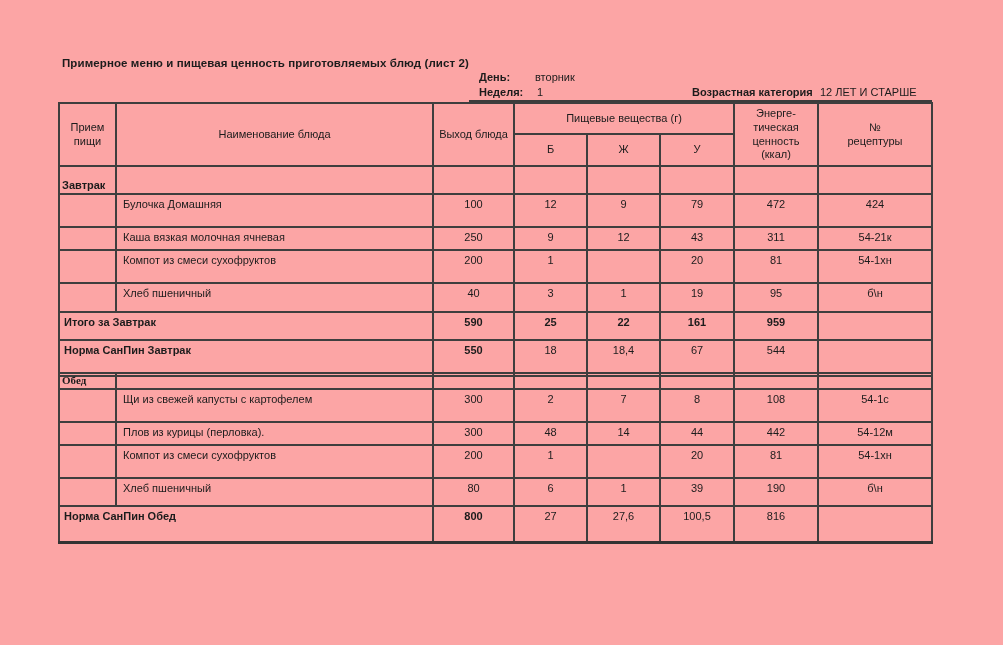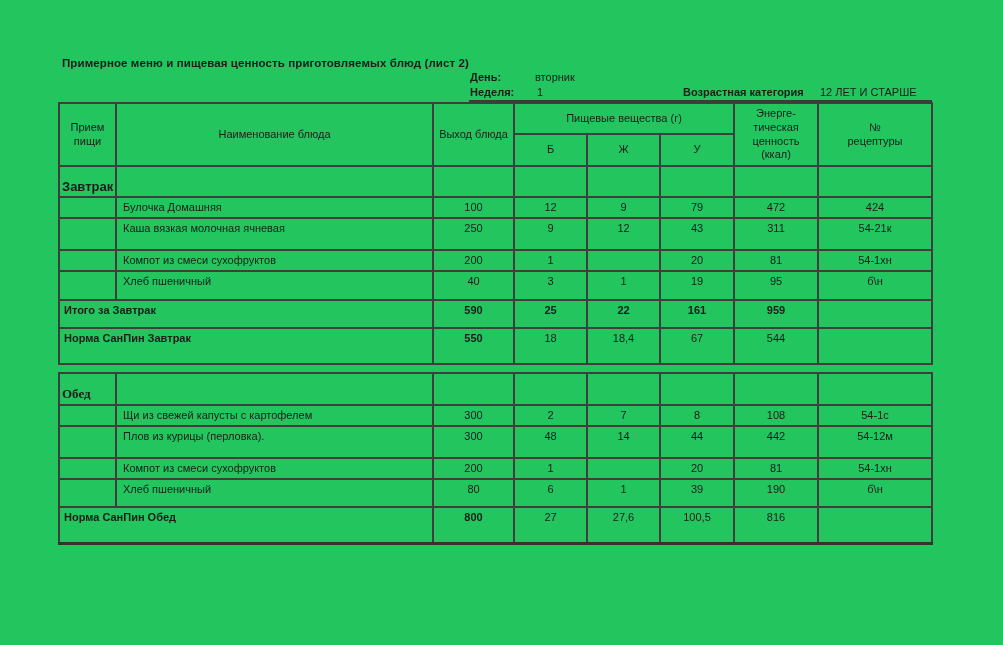--- a/index.html
+++ b/index.html
@@ -4,27 +4,27 @@
 <style>
   * { margin:0; padding:0; box-sizing:border-box; }
   html,body { width:1003px; height:645px; }
   body {
     background:#fafaf8;
     font-family:"Liberation Sans", sans-serif;
     color:#1c1c1c;
     position:relative;
     overflow:hidden;
   }
-  .page { position:absolute; inset:0; background:#22c55e; }
+  .page { position:absolute; inset:0; background:#fca5a5; }
 
   .title {
     position:absolute; left:62px; top:57px;
     font-size:11.5px; font-weight:bold; letter-spacing:.1px;
   }
-  .info-label { position:absolute; font-size:11px; font-weight:bold; }
+  .info-label { position:absolute; font-size:11px; font-weight:bold;margin-left:9px; }
   .info-value { position:absolute; font-size:11px; }
   .day-label   { left:470px; top:71px; }
   .day-value   { left:535px; top:71px; }
   .week-label  { left:470px; top:86px; }
   .week-value  { left:537px; top:86px; }
   .age-label   { left:683px; top:86px; font-weight:bold; }
   .age-value   { left:820px; top:86px; }
   .info-underline {
     position:absolute; left:469px; top:100px; width:463px; height:0;
     border-top:2px solid #3c3c3c;
@@ -42,29 +42,29 @@
     border:2px solid #3e3e3e;
     font-size:11px; font-weight:normal;
     vertical-align:top; padding:3px 4px; overflow:hidden;
     background:transparent;
   }
   th { text-align:center; vertical-align:middle; line-height:1.25; }
   .pre { white-space:pre-line; }
   .num  { text-align:center; }
   .dish { text-align:left; padding-left:6px; }
   .section-cell {
-    vertical-align:bottom; font-weight:bold; padding:12px 1px 2px 2px;
-    font-size:13px;
+    vertical-align:bottom; font-weight:bold; padding:0 1px 2px 2px;
+    font-size:11px;
   }
   .sum-label { text-align:left; font-weight:bold; }
   .bold { font-weight:bold; }
 
   tr.h27 { height:27px; } tr.h28 { height:28px; } tr.h24 { height:16px;font-family:Liberation Serif, serif; }
-  tr.h26 { height:36px; } tr.h29 { height:29px; } tr.h32 { height:32px;margin-left:19px; }
-  tr.h33 { height:21px; }
+  tr.h26 { height:36px; } tr.h29 { height:29px; } tr.h32 { height:23px;margin-left:19px; }
+  tr.h33 { height:33px; }
 </style>
 </head>
 <body>
 
 <div class="page">
 
   <div class="title">Примерное меню и пищевая ценность приготовляемых блюд (лист 2)</div>
 
   <div class="info-label day-label">День:</div>
   <div class="info-value day-value">вторник</div>

